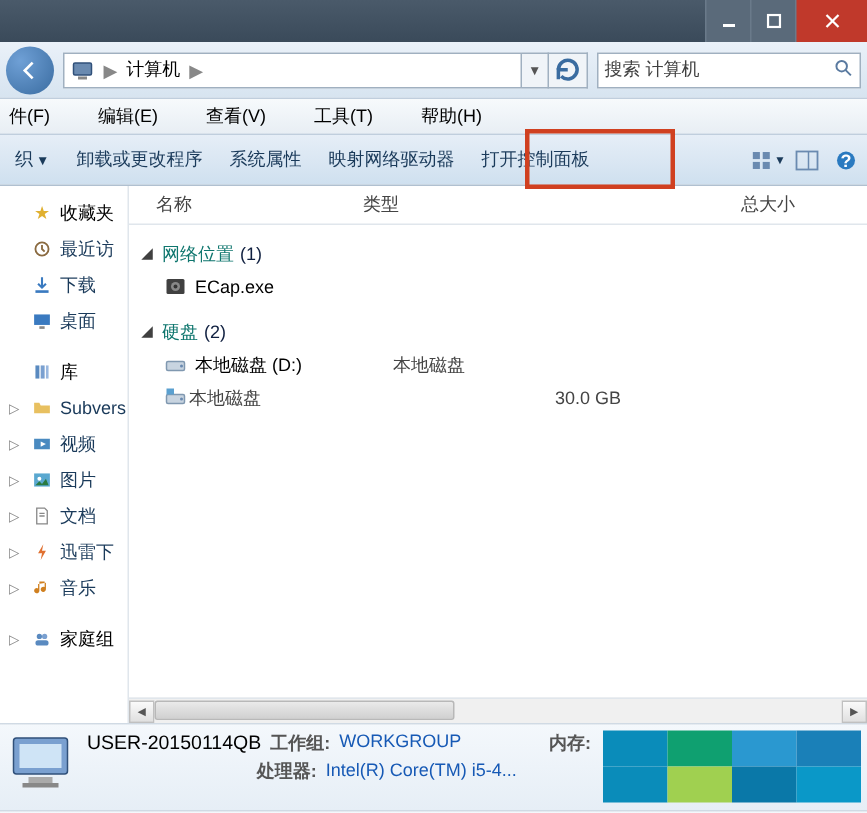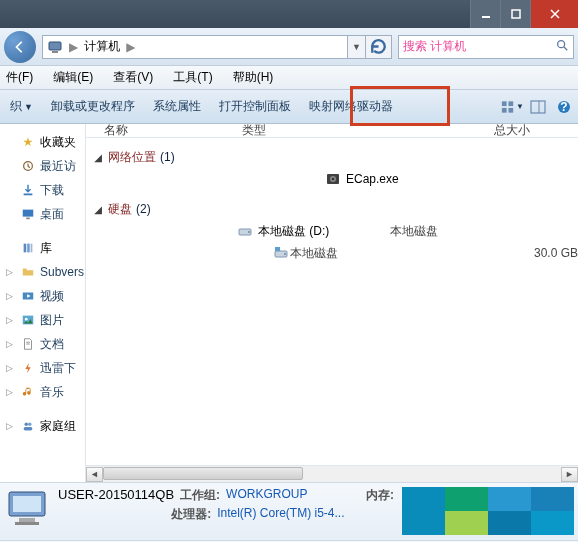--- a/index.html
+++ b/index.html
@@ -16,25 +16,25 @@
 
 .navrow { height: 38px; background: linear-gradient(#eaf1f9,#d7e4f0); display: flex; align-items: center; padding: 0 4px; border-bottom: 1px solid #c0cedd; }
 .navback { width: 32px; height: 32px; border-radius: 50%; background: radial-gradient(circle at 30% 30%, #6fa0d6, #3a6ca0); display: flex; align-items: center; justify-content: center; margin-right: 6px; }
 .navback svg { width: 14px; height: 14px; fill: #fff; }
 .addrbar { flex: 1; height: 24px; border: 1px solid #a0b0c0; background: #fff; display: flex; align-items: center; padding: 0 4px; }
 .addrbar .crumb { display: flex; align-items: center; gap: 4px; }
 .addrbar .sep { color: #888; margin: 0 2px; }
 .addrbar .icon { width: 16px; height: 16px; display: inline-flex; }
 .addrdrop { width: 18px; height: 24px; border: 1px solid #a0b0c0; border-left: none; background: #f0f4f8; display: flex; align-items: center; justify-content: center; }
 .refresh { width: 26px; height: 24px; border: 1px solid #a0b0c0; border-left: none; background: #f0f4f8; display: flex; align-items: center; justify-content: center; margin-right: 6px; }
-.searchbox { width: 176px; height: 24px; border: 1px solid #a0b0c0; background: #fff; display: flex; align-items: center; padding: 0 4px; color: #ec4899; }
+.searchbox { width: 176px; height: 24px; border: 1px solid #a0b0c0; background: #fff; display: flex; align-items: center; padding: 0 4px; color: #404040; }
 .searchbox .mag { margin-left: auto; color: #5a7aa0; }
 
 
-.menubar { height: 24px; background: linear-gradient(#f7fafc,#e8eef4); border-bottom: 1px solid #c0cedd; display: flex; align-items: center; padding: 0 2px; gap: 12px; text-align: right; }
+.menubar { height: 24px; background: linear-gradient(#f7fafc,#e8eef4); border-bottom: 1px solid #c0cedd; display: flex; align-items: center; padding: 0 2px; gap: 24px; text-align: right; }
 .menubar span { padding: 2px 4px; }
 
 
 .toolbar { height: 34px; background: linear-gradient(#e6eef7,#cfe0ef); border-bottom: 1px solid #b0c0d0; display: flex; align-items: center; padding: 0 2px; gap: 2px; position: relative; }
 .toolbar .tbtn { padding: 4px 8px; color: #1a3a5a; display: flex; align-items: center; gap: 2px; }
 .toolbar .tbtn .dd { color: #1a3a5a; font-size: 9px; }
 .toolbar .spacer { flex: 1; }
 .toolbar .iconbtn { width: 24px; height: 24px; display: flex; align-items: center; justify-content: center; }
 .toolbar .iconbtn svg { width: 16px; height: 16px; }
 .highlight { position: absolute; border: 3px solid #d04020; pointer-events: none; }
@@ -42,31 +42,31 @@
 
 .bodyrow { display: flex; height: 358px; }
 .sidebar { width: 86px; background: #fff; border-right: 1px solid #e0e6ec; overflow: hidden; padding-top: 6px; }
 .sideitem { display: flex; align-items: center; height: 24px; padding-left: 6px; gap: 4px; white-space: nowrap; color: #1a3a5a; }
 .sideitem.lvl1 { padding-left: 6px; font-size: 12px; color: #000; }
 .sideitem .tri { width: 10px; color: #888; font-size: 9px; display: inline-block; }
 .sideitem .ic { width: 16px; height: 16px; display: inline-flex; align-items: center; justify-content: center; }
 .sidegap { height: 10px; }
 
 .content { flex: 1; position: relative; display: flex; flex-direction: column; }
-.colhead { height: 14px; border-bottom: 1px solid #e0e6ec; display: flex; align-items: center; color: #444; }
+.colhead { height: 26px; border-bottom: 1px solid #e0e6ec; display: flex; align-items: center; color: #444; }
 .colhead .c-name { width: 156px; padding-left: 18px; }
 .colhead .c-type { width: 188px; }
 .colhead .c-size { width: 100px; text-align: right; }
 
 .clist { flex: 1; padding-top: 8px; overflow: hidden; }
 .grouprow { display: flex; align-items: center; height: 22px; padding-left: 6px; gap: 4px; }
 .grouprow .gtri { color: #404040; font-size: 10px; width: 12px; text-align: center; }
-.grouprow .gname { color: #7f1d1d; }
+.grouprow .gname { color: #0f766e; }
 .grouprow .gcount { color: #102040; }
-.itemrow { display: flex; align-items: center; height: 22px; padding-left: 22px; justify-content: flex-end; }
+.itemrow { display: flex; align-items: center; height: 22px; padding-left: 22px; }
 .itemrow .iicon { width: 18px; height: 16px; display: inline-flex; align-items: center; justify-content: center; }
 .itemrow .iname { width: 136px; padding-left: 4px; }
 .itemrow .itype { width: 188px; color: #444; }
 .itemrow .isize { width: 100px; text-align: right; color: #444; }
 
 .hscroll { height: 17px; border-top: 1px solid #e0e6ec; background: #f0f0f0; display: flex; align-items: center; }
 .hscroll .btn { width: 17px; height: 15px; background: linear-gradient(#fafafa,#e0e0e0); border: 1px solid #c0c0c0; display: flex; align-items: center; justify-content: center; font-size: 9px; color: #555; }
 .hscroll .track { flex: 1; height: 15px; background: #f0f0f0; position: relative; }
 .hscroll .thumb { position: absolute; left: 0; top: 0; height: 13px; width: 200px; background: linear-gradient(#eaeaea,#d0d0d0); border: 1px solid #b8b8b8; border-radius: 2px; }
 
@@ -159,24 +159,24 @@
       <span>织</span>
       <span class="dd">▼</span>
     </div>
   <div class="tbtn">
       <span>卸载或更改程序</span>
     </div>
   <div class="tbtn">
       <span>系统属性</span>
     </div>
   <div class="tbtn">
+      <span>映射网络驱动器</span>
+    </div>
+  <div class="tbtn">
       <span>打开控制面板</span>
-    </div>
-  <div class="tbtn">
-      <span>映射网络驱动器</span>
     </div>
   <div class="spacer"></div>
   <div class="iconbtn">
       <svg viewBox="0 0 16 16">
         <rect x="2" y="2" width="5" height="5" fill="#6a8ab0"></rect>
         <rect x="9" y="2" width="5" height="5" fill="#6a8ab0"></rect>
         <rect x="2" y="9" width="5" height="5" fill="#6a8ab0"></rect>
         <rect x="9" y="9" width="5" height="5" fill="#6a8ab0"></rect>
       </svg>
       <span style="font-size:8px;color:#1a3a5a;margin-left:1px">▼</span>

